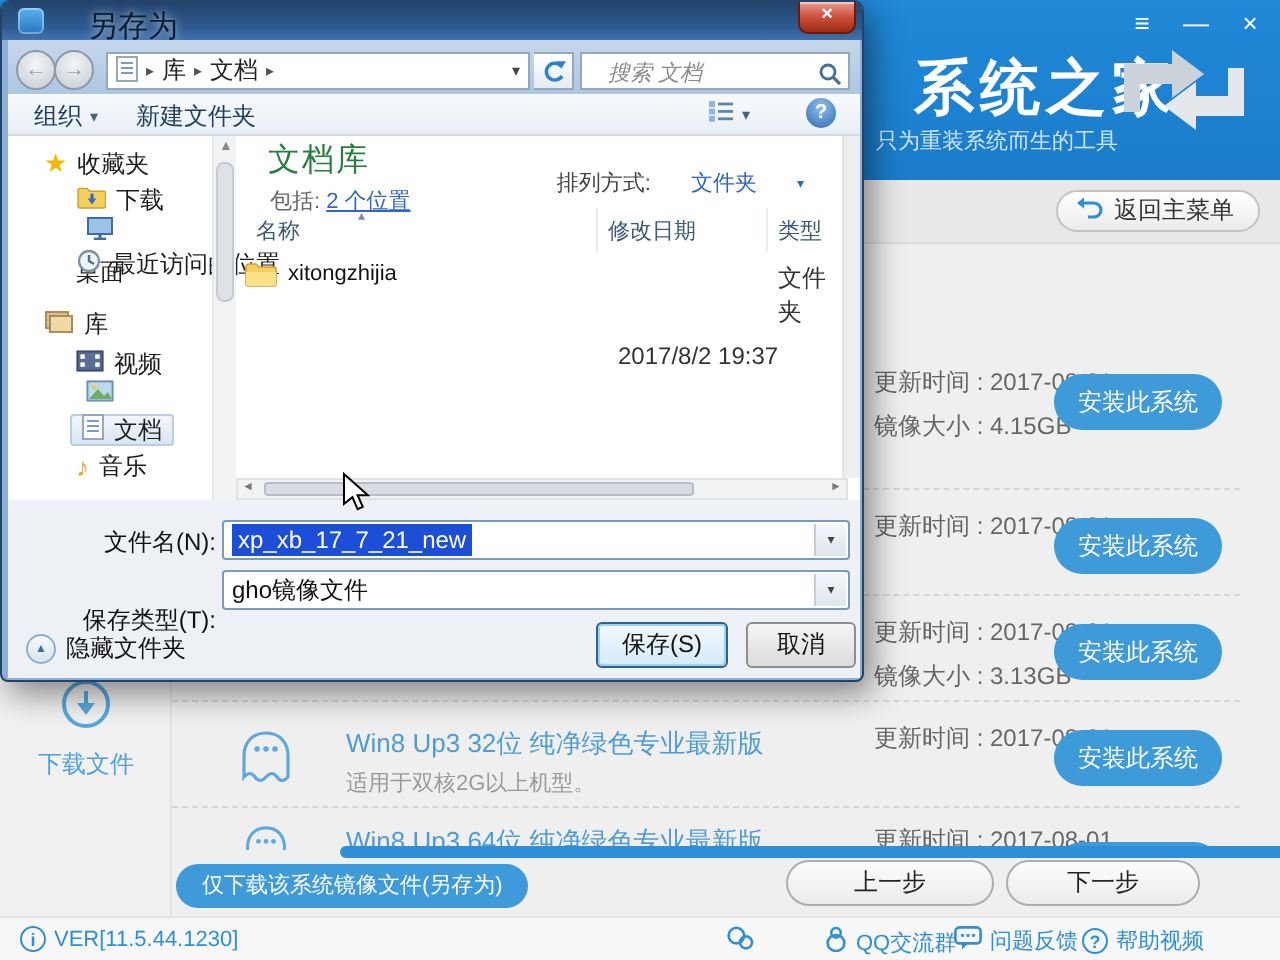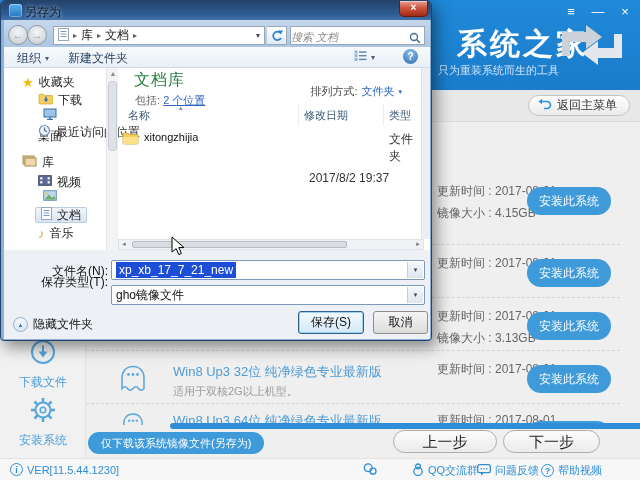--- a/index.html
+++ b/index.html
@@ -25,83 +25,83 @@
 .row-desc{position:absolute;left:87px;top:33px;font-size:11px;color:#9a9a9a;}
 .row-update{position:absolute;left:351px;top:10px;font-size:12px;color:#666;}
 .row-size{position:absolute;left:351px;top:32px;font-size:12px;color:#666;}
 .install-btn{position:absolute;left:441px;top:14px;width:84px;height:28px;border-radius:14px;background:#3e9ad8;color:#fff;font-size:12px;display:flex;align-items:center;justify-content:center;cursor:pointer;}
 .ghost-ic{position:absolute;left:30px;top:12px;}
 .r1 .row-update{top:41px;} .r1 .row-size{top:63px;} .r1 .install-btn{top:45px;}
 .r5 .row-title,.r5 .row-update{top:8px;} .r5 .install-btn{top:17px;} .r5 .ghost-ic{top:7px;}
 .blue-strip{position:absolute;left:170px;top:423px;width:470px;height:6px;background:#2f8fd6;border-radius:3px 0 0 3px;}
 .app-actions{position:absolute;left:86px;top:429px;width:554px;height:29px;}
 .dl-only{position:absolute;left:2px;top:3px;height:22px;line-height:22px;padding:0 13px;border-radius:11px;background:#3e9ad8;color:#fff;font-size:11px;cursor:pointer;}
-.pill-btn{position:absolute;top:1px;height:23px;line-height:21px;border:1px solid #adadad;border-radius:12px;background:linear-gradient(#fcfcfc,#ebebeb);font-size:15px;color:#222;text-align:center;cursor:pointer;}
+.pill-btn{position:absolute;top:1px;height:23px;line-height:21px;border:1px solid #adadad;border-radius:12px;background:linear-gradient(#fcfcfc,#ebebeb);font-size:12px;color:#222;text-align:center;cursor:pointer;}
 .prev{left:307px;width:104px;} .next{left:417px;width:97px;}
 .app-status{position:absolute;left:0;top:458px;width:640px;height:22px;background:#f7f7f7;border-top:1px solid #e3e3e3;font-size:11px;color:#2f8fd6;}
 .status-item{position:absolute;top:4px;display:flex;align-items:center;gap:4px;}
 .circle-glyph{display:inline-flex;align-items:center;justify-content:center;width:13px;height:13px;border:1px solid #2f8fd6;border-radius:50%;font-size:9px;color:#2f8fd6;font-weight:bold;}
 .st-wechat{left:348px;cursor:pointer;flex-direction:column;} .st-qq{left:412px;cursor:pointer;} .st-fb{left:477px;cursor:pointer;} .st-help{left:541px;cursor:pointer;}
 .ver{left:10px;}
 
 
 .dlg{position:absolute;left:0;top:0;width:432px;height:341px;background:#8cb0d8;border:1px solid #23436b;border-radius:5px 5px 4px 4px;box-shadow:4px 6px 16px rgba(0,0,0,.45);z-index:10;}
 .dlg-titlebar{position:absolute;left:0;top:0;width:430px;height:19px;background:linear-gradient(#24436b,#2f5c94 70%,#4372ab);border-radius:4px 4px 0 0;}
 .dlg-appicon{position:absolute;left:8px;top:3px;width:13px;height:13px;border-radius:3px;background:linear-gradient(#5db0ec,#2477c2);box-shadow:inset 0 0 0 1px rgba(255,255,255,.35);}
-.dlg-title{position:absolute;left:24px;top:3px;font-size:12px;color:#0a1c33;text-shadow:0 0 4px rgba(255,255,255,.75);}
+.dlg-title{position:absolute;left:43px;top:3px;font-size:15px;color:#0a1c33;text-shadow:0 0 4px rgba(255,255,255,.75);}
 .dlg-close{position:absolute;left:398px;top:0;width:29px;height:16px;background:linear-gradient(#e8a193,#cf5540 45%,#9e2a12);border:1px solid #6e1a0a;border-top:none;border-radius:0 0 5px 5px;color:#fff;font-size:10px;font-weight:bold;text-align:center;line-height:14px;box-shadow:inset 0 1px 0 rgba(255,255,255,.45);cursor:pointer;}
 .dlg-addr{position:absolute;left:3px;top:19px;width:426px;height:27px;background:linear-gradient(#c5d7ec,#aec6e1);}
 .navc{position:absolute;top:24px;width:20px;height:20px;border-radius:50%;border:1px solid #8d9aa8;background:radial-gradient(circle at 50% 35%,#f4f6f8,#c3cad1);color:#93a1b0;font-size:11px;text-align:center;line-height:18px;cursor:pointer;}
 .nav-back{left:7px;} .nav-fwd{left:26px;}
 .crumb{position:absolute;left:52px;top:25px;width:212px;height:19px;background:#fff;border:1px solid #96a7bb;display:flex;align-items:center;font-size:12px;color:#222;gap:4px;padding:0 4px;cursor:pointer;}
 .crumb .sep{font-size:8px;color:#555;}
 .crumb .spacer{flex:1;}
 .crumb .dd{font-size:8px;color:#445;}
 .refresh{position:absolute;left:266px;top:25px;width:20px;height:19px;background:linear-gradient(#ffffff,#e4ebf3);border:1px solid #96a7bb;border-left:none;display:flex;align-items:center;justify-content:center;cursor:pointer;}
 .search{position:absolute;left:289px;top:25px;width:135px;height:19px;background:#fff;border:1px solid #96a7bb;}
-.search input{border:none;outline:none;width:110px;height:16px;font-size:11px;font-style:italic;color:#555;padding-left:0;background:transparent;font-family:inherit;}
+.search input{border:none;outline:none;width:110px;height:16px;font-size:11px;font-style:italic;color:#555;padding-left:13px;background:transparent;font-family:inherit;}
 .search input::placeholder{color:#8b8b8b;font-style:italic;}
 .search .mag{position:absolute;right:3px;top:3px;}
 .dlg-toolbar{position:absolute;left:3px;top:46px;width:426px;height:21px;background:linear-gradient(#f7fafc,#e9eff7);border-bottom:1px solid #d2dae5;font-size:12px;color:#1e3c5f;}
 .tb-item{position:absolute;top:3px;display:flex;gap:4px;align-items:center;cursor:pointer;}
 .tb-org{left:13px;} .tb-new{left:64px;} .tb-views{left:350px;} 
 .tb-item .dd{font-size:8px;color:#44617f;}
 .help-circle{position:absolute;left:399px;top:2px;width:15px;height:15px;border-radius:50%;background:radial-gradient(circle at 50% 30%,#8fc0ee,#2f6bb0);color:#fff;font-size:10px;font-weight:bold;text-align:center;line-height:15px;cursor:pointer;}
 .dlg-body{position:absolute;left:3px;top:67px;width:426px;height:182px;background:#fff;}
 .t-row{position:absolute;display:flex;align-items:center;gap:5px;height:16px;font-size:12px;color:#1d1d1d;cursor:pointer;}
 .t-sec{left:18px;} .t-child{left:34px;}
 .t-row.sel{background:linear-gradient(#f2f6fb,#d9e5f3);border:1px solid #b9cde4;border-radius:2px;padding:0 5px;left:31px;}
 .star-glyph{color:#f5b800;font-size:13px;}
 .note-glyph{color:#e8a33d;font-size:13px;}
 .tree-scroll{position:absolute;left:102px;top:0;width:12px;height:182px;background:#f2f3f5;border-left:1px solid #e4e6e9;}
 .tree-scroll .up{position:absolute;left:0;top:2px;width:12px;text-align:center;font-size:7px;color:#8a8a8a;cursor:pointer;}
 .tree-scroll .thumb{position:absolute;left:1px;top:13px;width:9px;height:70px;background:#dfe2e6;border:1px solid #c6cbd2;border-radius:4px;cursor:pointer;}
 .lib-title{position:absolute;left:130px;top:2px;font-size:16px;color:#267f3f;letter-spacing:1px;}
 .lib-includes{position:absolute;left:131px;top:25px;font-size:11px;color:#666;}
 .lib-includes .link{color:#2f66c4;cursor:pointer;text-decoration:underline;}
-.arrange{position:absolute;right:28px;top:16px;font-size:11px;color:#444;display:flex;gap:4px;align-items:center;}
+.arrange{position:absolute;right:28px;top:16px;font-size:11px;color:#444;display:flex;gap:20px;align-items:center;}
 .arrange .val{color:#2f66c4;cursor:pointer;}
 .arrange .dd{font-size:7px;color:#2f66c4;}
 .col-head{position:absolute;top:40px;font-size:11px;color:#3c5a78;cursor:pointer;}
 .ch-name{left:124px;} .ch-date{left:300px;} .ch-type{left:385px;}
 .sort-caret{position:absolute;left:175px;top:36px;font-size:7px;color:#7a8aa0;}
 .col-sep{position:absolute;top:36px;width:1px;height:22px;background:#e7edf3;}
 .cs1{left:294px;} .cs2{left:379px;}
 .file-row{position:absolute;left:116px;top:60px;width:300px;height:20px;cursor:pointer;}
 .file-row .fname{position:absolute;left:24px;top:3px;font-size:11px;color:#111;}
 .file-row .fdate{position:absolute;left:189px;top:3px;font-size:12px;color:#333;margin-top:40px;}
 .file-row .ftype{position:absolute;left:269px;top:3px;font-size:12px;color:#333;}
 .h-scroll{position:absolute;left:114px;top:171px;width:306px;height:11px;background:#f1f2f4;border:1px solid #e0e2e6;}
 .h-scroll .lt,.h-scroll .rt{position:absolute;top:1px;font-size:6px;color:#777;cursor:pointer;}
 .h-scroll .lt{left:2px;} .h-scroll .rt{right:2px;}
 .h-scroll .thumb{position:absolute;left:13px;top:1px;width:215px;height:7px;background:#d9dde2;border:1px solid #b8bec6;border-radius:2px;cursor:pointer;}
 .v-scroll{position:absolute;left:417px;top:0;width:9px;height:171px;background:#eceef1;border-left:1px solid #e0e2e6;cursor:pointer;}
 .dlg-bottom{position:absolute;left:3px;top:249px;width:426px;height:89px;background:#edf1f6;}
 .f-label{position:absolute;width:76px;text-align:right;font-size:12px;color:#111;}
-.fl-name{left:28px;top:13px;} .fl-type{left:28px;top:24px;}
+.fl-name{left:28px;top:13px;} .fl-type{left:28px;top:52px;}
 .combo{position:absolute;left:107px;width:314px;height:20px;background:#fff;border:1px solid #7c9ab8;border-radius:2px;font-size:12px;display:flex;align-items:center;cursor:pointer;}
 .cb-name{top:10px;} .cb-type{top:35px;}
 .combo .val{padding-left:4px;color:#111;}
 .sel-text{background:#1d4ed8;color:#fff;padding:1px 3px;}
 .combo .dd{position:absolute;right:1px;top:1px;bottom:1px;width:16px;background:linear-gradient(#f4f7fa,#dde5ee);border-left:1px solid #c3cfdd;display:flex;align-items:center;justify-content:center;color:#444;font-size:7px;}
 .hide-btn{position:absolute;left:9px;top:66px;display:flex;align-items:center;gap:5px;font-size:12px;color:#111;cursor:pointer;}
 .hide-circle{display:inline-flex;align-items:center;justify-content:center;width:15px;height:15px;border:1px solid #8fb0cc;border-radius:50%;background:linear-gradient(#f4f8fc,#d9e6f2);font-size:6px;color:#3b6ea5;}
 .dlg-btn{position:absolute;height:23px;font-size:12px;color:#111;text-align:center;line-height:21px;cursor:pointer;}
 .save-btn{left:294px;top:61px;width:66px;border:1px solid #2c628b;box-shadow:inset 0 0 0 1px #9ed1f0;background:linear-gradient(#f2f9ff,#d5e9f8);border-radius:3px;}
 .cancel-btn{left:369px;top:61px;width:55px;border:1px solid #8e8e8e;background:linear-gradient(#f5f5f5,#dcdcdc);border-radius:3px;}
@@ -143,39 +143,20 @@
   <div class="app-sidebar">
     <div class="side-item" style="top:216px;">
       <span>
         <svg width="28" height="28" viewBox="0 0 28 28">
             <circle cx="14" cy="14" r="11" fill="none" stroke="#58a7dc" stroke-width="2"></circle>
             <line x1="14" y1="7.5" x2="14" y2="14.5" stroke="#58a7dc" stroke-width="2"></line>
             <polygon points="9.5,13.5 18.5,13.5 14,19.5" fill="#58a7dc"></polygon>
           </svg>
       </span>
       <span class="lbl">下载文件</span>
-    </div>
-    <div class="side-item" style="top:274px;">
-      <span>
-        <svg width="28" height="28" viewBox="0 0 28 28">
-            <circle cx="14" cy="14" r="7.5" fill="none" stroke="#58a7dc" stroke-width="2"></circle>
-            <circle cx="14" cy="14" r="2.8" fill="none" stroke="#58a7dc" stroke-width="1.5"></circle>
-            <g stroke="#58a7dc" stroke-width="2.6">
-              <line x1="14" y1="2" x2="14" y2="6"></line>
-              <line x1="14" y1="22" x2="14" y2="26"></line>
-              <line x1="2" y1="14" x2="6" y2="14"></line>
-              <line x1="22" y1="14" x2="26" y2="14"></line>
-              <line x1="5.5" y1="5.5" x2="8.3" y2="8.3"></line>
-              <line x1="19.7" y1="19.7" x2="22.5" y2="22.5"></line>
-              <line x1="5.5" y1="22.5" x2="8.3" y2="19.7"></line>
-              <line x1="19.7" y1="8.3" x2="22.5" y2="5.5"></line>
-            </g>
-          </svg>
-      </span>
-      <span class="lbl">安装系统</span>
     </div>
   </div>
 
   <div class="app-list">
     <div class="sys-row r1" style="top:20px;height:103px;">
       <div class="row-update">更新时间 : 2017-08-01</div>
       <div class="row-size">镜像大小 : 4.15GB</div>
       <div class="install-btn">安装此系统</div>
     </div>
     <div class="sys-row" style="top:123px;height:53px;">

